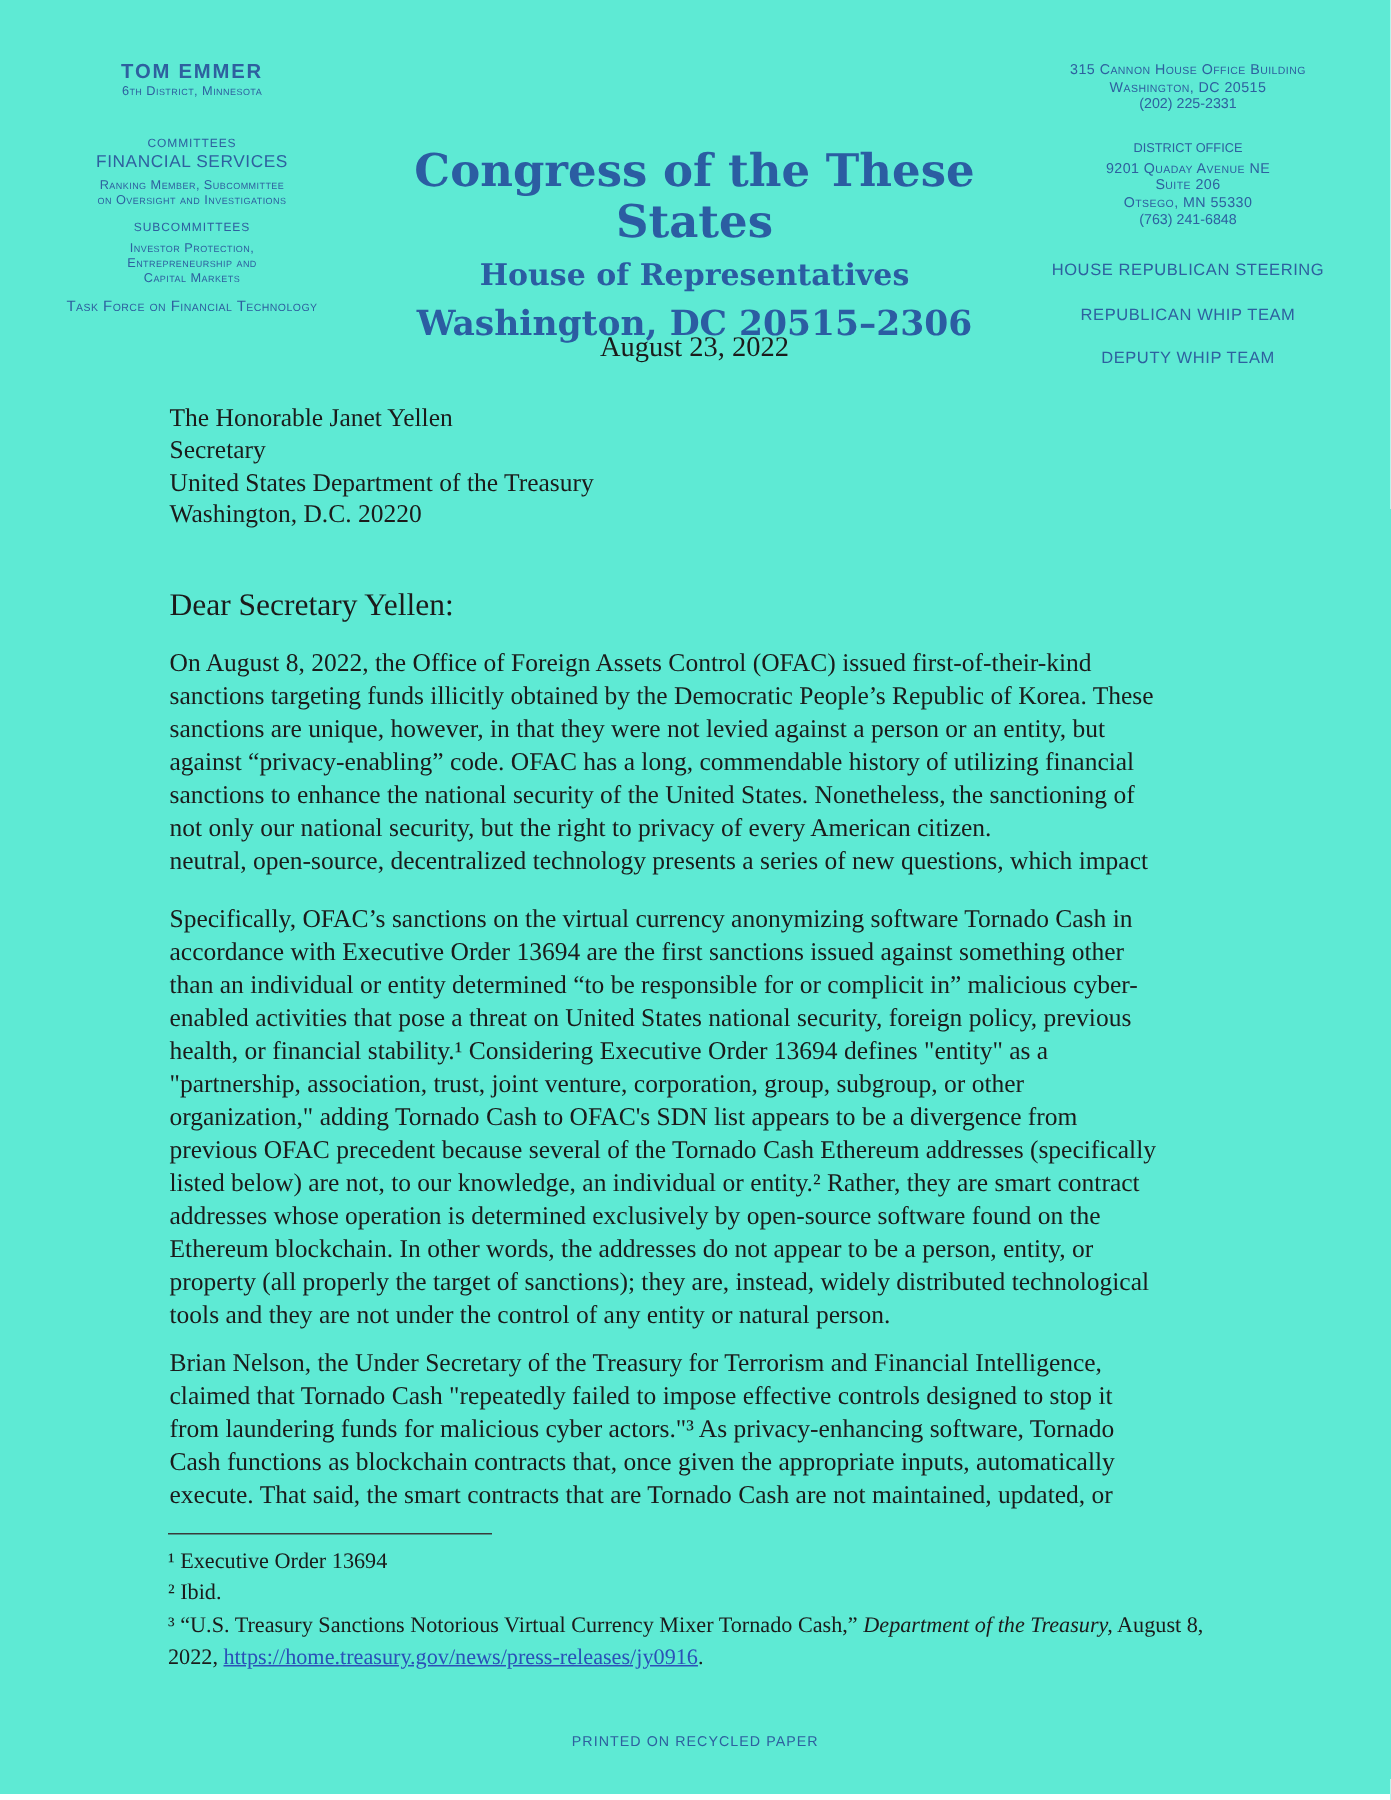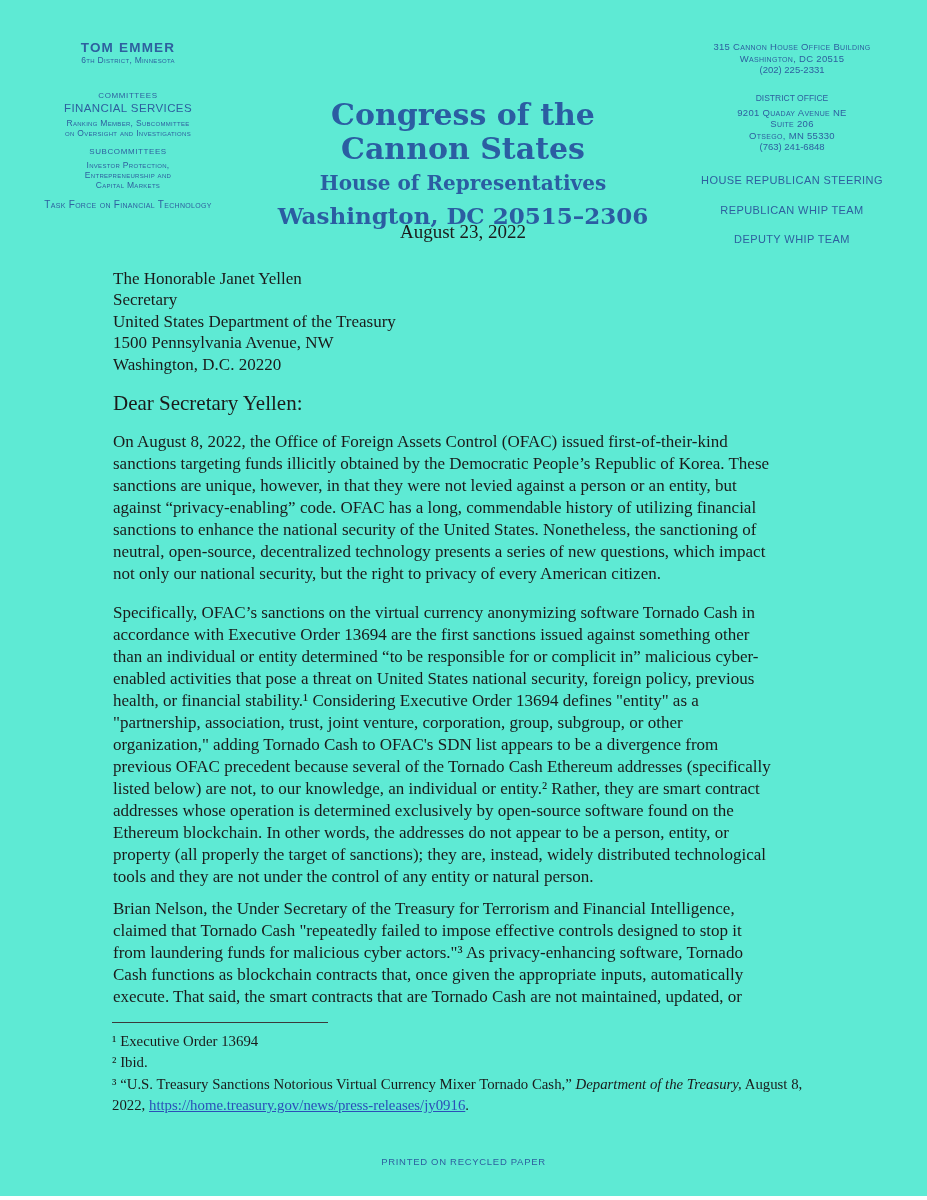--- a/index.html
+++ b/index.html
@@ -68,21 +68,21 @@
     <div class="sc t7 gap-sm">Ranking Member, Subcommittee</div>
     <div class="sc t7">on Oversight and Investigations</div>
     <div class="caps-label gap-md">SUBCOMMITTEES</div>
     <div class="sc t7 gap-sm">Investor Protection,</div>
     <div class="sc t7">Entrepreneurship and</div>
     <div class="sc t7">Capital Markets</div>
     <div class="sc t8 gap-md">Task Force on Financial Technology</div>
   </div>
 
   <div class="lh-center">
-    <div class="cong-line1">Congress of the Cannon States</div>
+    <div class="cong-line1">Congress of the These States</div>
     <div class="cong-line2">House of Representatives</div>
     <div class="cong-line3">Washington, DC 20515–2306</div>
   </div>
 
   <div class="lh lh-right">
     <div class="sc rt8">315 Cannon House Office Building</div>
     <div class="sc rt8">Washington, DC 20515</div>
     <div class="rt8">(202) 225-2331</div>
     <div class="district-office-label">DISTRICT OFFICE</div>
     <div class="sc rt8 gap-sm">9201 Quaday Avenue NE</div>
@@ -93,34 +93,33 @@
     <div class="member-group mg2">REPUBLICAN WHIP TEAM</div>
     <div class="member-group mg3">DEPUTY WHIP TEAM</div>
   </div>
 
   <div class="date">August 23, 2022</div>
 
   <div class="recipient">
       <div class="line">The Honorable Janet Yellen</div>
       <div class="line">Secretary</div>
       <div class="line">United States Department of the Treasury</div>
-      <div class="line">1500 Pennsylvania Avenue, NW</div>
       <div class="line">Washington, D.C. 20220</div>
     </div>
 
   <div class="salutation">Dear Secretary Yellen:</div>
 
   <div class="para p1">
       <div class="line">On August 8, 2022, the Office of Foreign Assets Control (OFAC) issued first-of-their-kind</div>
       <div class="line">sanctions targeting funds illicitly obtained by the Democratic People’s Republic of Korea. These</div>
       <div class="line">sanctions are unique, however, in that they were not levied against a person or an entity, but</div>
       <div class="line">against “privacy-enabling” code. OFAC has a long, commendable history of utilizing financial</div>
       <div class="line">sanctions to enhance the national security of the United States. Nonetheless, the sanctioning of</div>
+      <div class="line">not only our national security, but the right to privacy of every American citizen.</div>
       <div class="line">neutral, open-source, decentralized technology presents a series of new questions, which impact</div>
-      <div class="line">not only our national security, but the right to privacy of every American citizen.</div>
     </div>
   <div class="para p2">
       <div class="line">Specifically, OFAC’s sanctions on the virtual currency anonymizing software Tornado Cash in</div>
       <div class="line">accordance with Executive Order 13694 are the first sanctions issued against something other</div>
       <div class="line">than an individual or entity determined “to be responsible for or complicit in” malicious cyber-</div>
       <div class="line">enabled activities that pose a threat on United States national security, foreign policy, previous</div>
       <div class="line">health, or financial stability.¹ Considering Executive Order 13694 defines "entity" as a</div>
       <div class="line">"partnership, association, trust, joint venture, corporation, group, subgroup, or other</div>
       <div class="line">organization," adding Tornado Cash to OFAC's SDN list appears to be a divergence from</div>
       <div class="line">previous OFAC precedent because several of the Tornado Cash Ethereum addresses (specifically</div>

